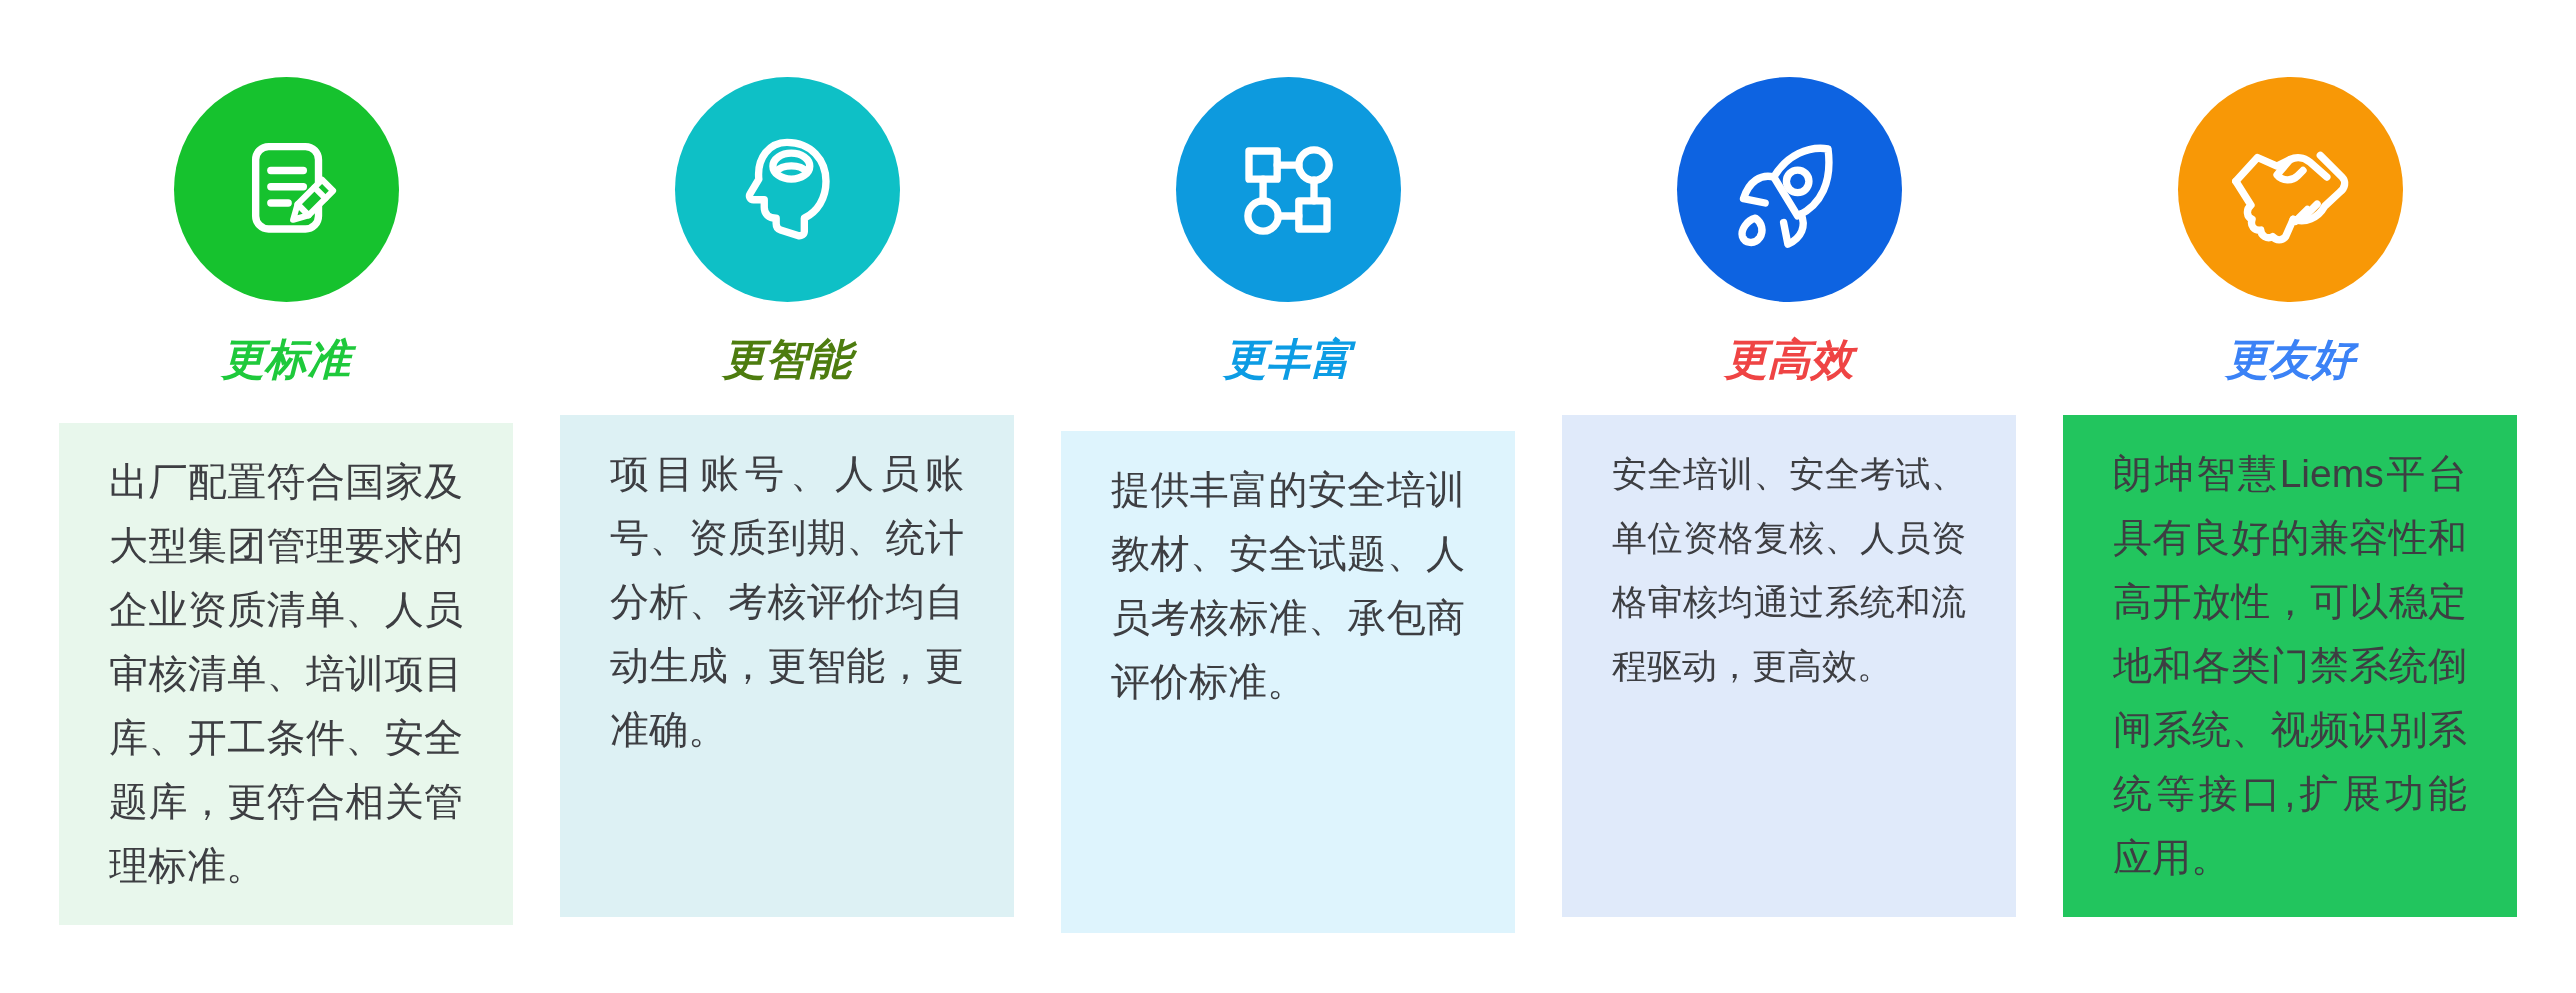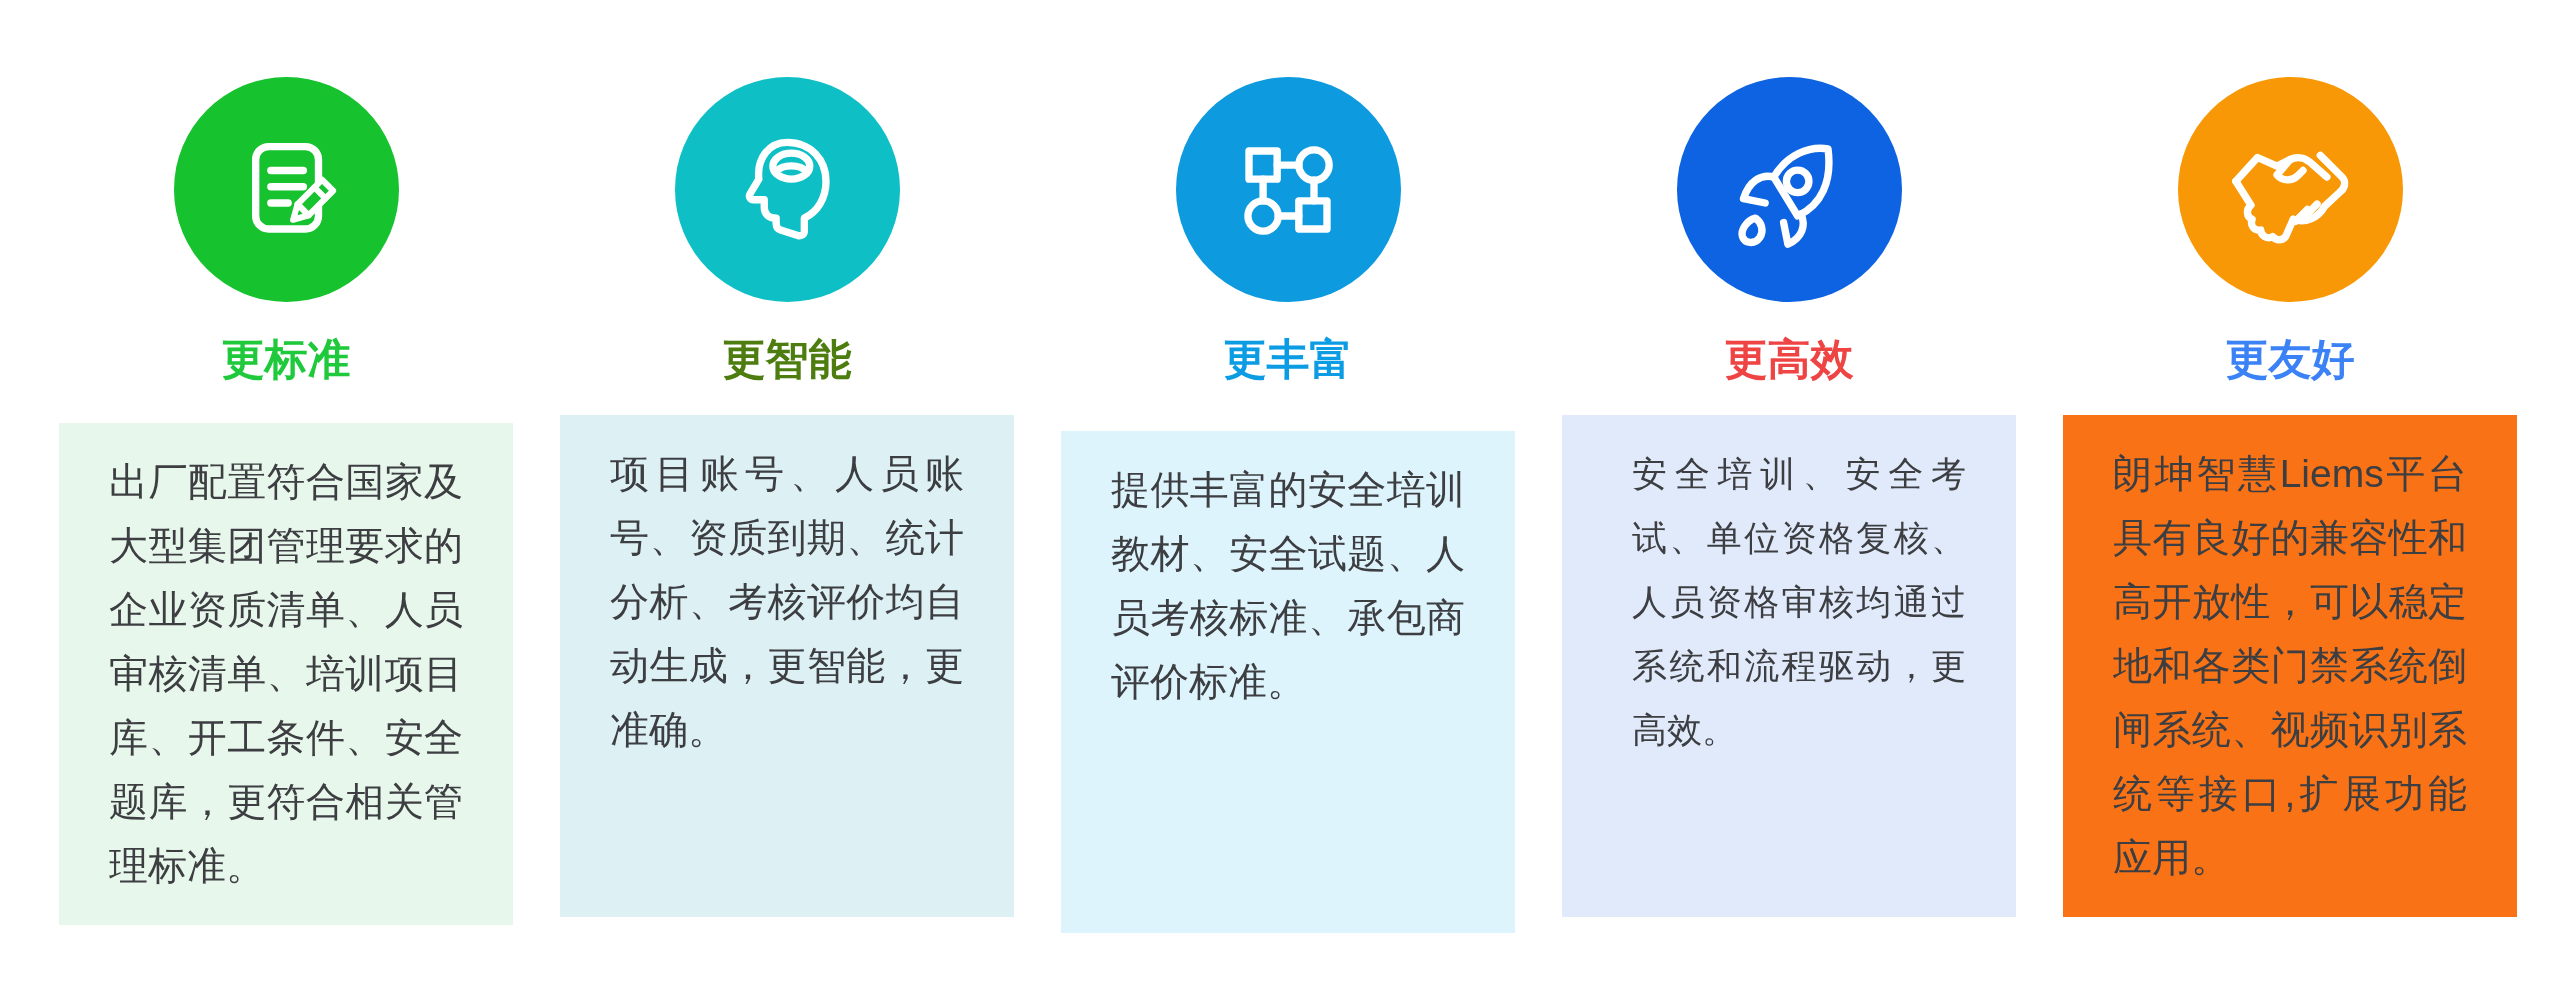--- a/index.html
+++ b/index.html
@@ -10,28 +10,28 @@
   .row { display: flex; justify-content: center; gap: 47px; padding-top: 77px; }
   .col { width: 454px; display: flex; flex-direction: column; align-items: center; }
   .circle {
     width: 225px; height: 225px; border-radius: 50%;
     display: flex; align-items: center; justify-content: center; flex: none;
   }
   .circle svg { width: 130px; height: 130px; display: block; }
   .icon-stroke { stroke: #ffffff; stroke-width: 3.4; fill: none; stroke-linecap: round; stroke-linejoin: round; }
   .title {
     margin: 32px 0 31px; font-size: 43px; font-weight: bold; line-height: 50px;
-    text-align: center; white-space: nowrap;
+    text-align: center; white-space: nowrap; font-style: italic;
   }
   .card { width: 100%; height: 502px; box-sizing: border-box; padding: 27px 50px; }
   .txt {
     margin: 0; font-size: 39px; line-height: 64px; color: #3D3E42;
     text-align: justify; letter-spacing: 0;
   }
-  .col:nth-child(4) .txt { font-size: 35px; margin-left: 20px; }
+  .col:nth-child(4) .txt { font-size: 35px; }
 </style>
 </head>
 <body>
 
 <div class="row">
 
   <div class="col">
     <div class="circle" style="background-color: rgb(22, 194, 46); --c: #16C22E;">
       <svg viewBox="0 0 60 60">
         <g class="icon-stroke">
@@ -115,19 +115,19 @@
           <path d="M5 26 L15 15 L24 19 L30 16 C 33 14.5 36.5 15 39 17 L47 24"></path>
           <path d="M44 14 L54 24 C 56 26 55.5 29 53 31 L46 37.5 C 43 43 37 45.5 31.5 43.5"></path>
           <path d="M30 16 L24 23 C 26.5 26 31 26 33.5 23.5 L36 21"></path>
           <path d="M5 26 L12 37 C 9.5 39 10 42.5 12.5 43.5 C 11.5 46.5 13.5 49 16.5 48.5 C 16.5 51 19.5 53 22 51.5 C 23.5 53.5 26.5 53.5 28 51.5 L31.5 43.5"></path>
           <line x1="37" y1="42" x2="42.5" y2="36.5"></line>
           <line x1="32.5" y1="44.5" x2="38" y2="39"></line>
         </g>
       </svg>
     </div>
     <div class="title" style="color: #3b82f6;">更友好</div>
-    <div class="card" style="background-color: #f97316;">
+    <div class="card" style="background-color: #22c55e;">
       <p class="txt">朗坤智慧Liems平台具有良好的兼容性和高开放性，可以稳定地和各类门禁系统倒闸系统、视频识别系统等接口,扩展功能应用。</p>
     </div>
   </div>
 
 </div>
 
 
 </body></html>

